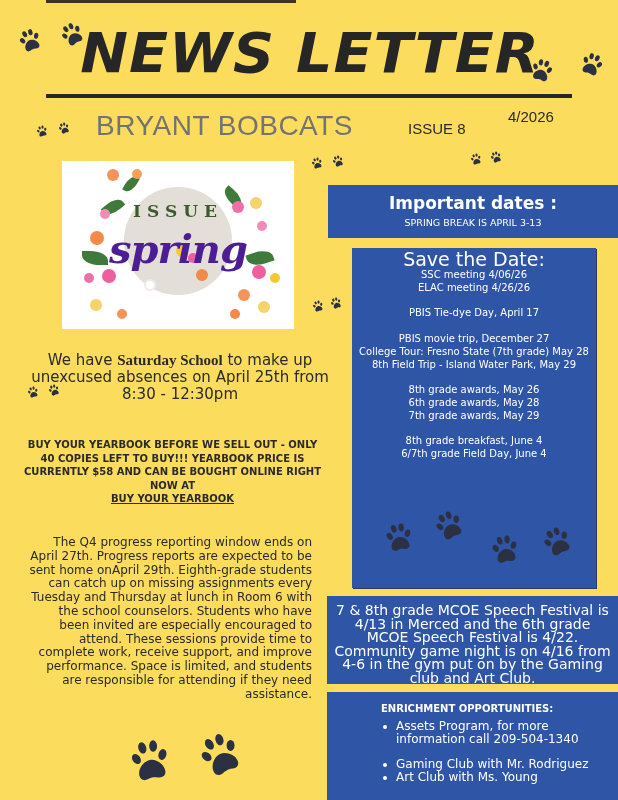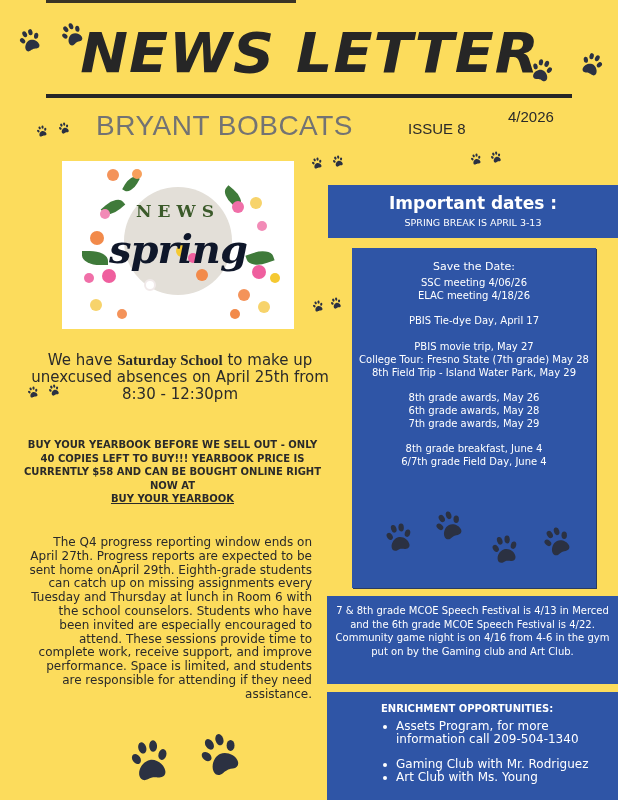--- a/index.html
+++ b/index.html
@@ -45,21 +45,21 @@
     position: absolute; left: 62px; top: 26px; width: 108px; height: 108px;
     border-radius: 50%; background: #e3dfd8;
   }
   .spring-hello {
     position: absolute; left: 0; width: 232px; top: 40px; text-align: center;
     font-family: "DejaVu Serif", serif; font-size: 17px; letter-spacing: 6px; color: #3b5a2a; font-weight: bold;
   }
   .spring-word {
     position: absolute; left: 0; width: 232px; top: 64px; text-align: center;
     font-family: "DejaVu Serif", serif; font-style: italic; font-weight: bold;
-    font-size: 40px; color: #0f172a; letter-spacing: -1px;
+    font-size: 40px; color: #4c1d95; letter-spacing: -1px;
   }
   .flower { position: absolute; border-radius: 50%; }
   .leaf { position: absolute; background: #3f7a3a; border-radius: 0 70% 0 70%; }
 
   
   .saturday {
     left: 30px; top: 352px; width: 300px; text-align: center;
     font-size: 15px; line-height: 17px; color: #2a2a2a;
   }
   .saturday b { font-weight: bold; font-family: Liberation Serif, serif; }
@@ -73,26 +73,26 @@
     font-size: 12px; line-height: 13.8px; color: #2a2a2a;
   }
 
   
   .blue { background: #2f55a6; color: #ffffff; text-align: center; }
   .important-box { left: 328px; top: 185px; width: 290px; height: 53px; }
   .important-title { font-size: 17px; font-weight: bold; line-height: 22px; padding-top: 7px; }
   .important-sub { font-size: 9.5px; line-height: 14px; margin-top: 2px; text-align: center; }
 
   .savedate-box { left: 352px; top: 248px; width: 244px; height: 340px; box-shadow: 1px 1px 0 #2b3b5e; }
-  .savedate-title { font-size: 11px; line-height: 18px; padding-top: 2px; margin-top: 8px; }
+  .savedate-title { font-size: 19px; line-height: 18px; padding-top: 2px; }
   .savedate-list { font-size: 10px; line-height: 12.8px; margin-top: 1px; }
   .savedate-list .gap { height: 12.8px; }
 
   .speech-box { left: 327px; top: 596px; width: 291px; height: 88px; }
-  .speech-text { font-size: 10px; line-height: 13.5px; padding: 8px 6px 0 6px; }
+  .speech-text { font-size: 14px; line-height: 13.5px; padding: 8px 6px 0 6px; }
 
   .enrich-box { left: 327px; top: 692px; width: 291px; height: 108px; text-align: left; }
   .enrich-title { font-size: 10px; font-weight: bold; padding-left: 54px; padding-top: 10px; line-height: 14px; }
   .enrich-list { list-style: none; padding-left: 54px; margin-top: 4px; font-size: 12px; line-height: 13px; }
   .enrich-list li { position: relative; padding-left: 15px; }
   .enrich-list li::before { content: ""; position: absolute; left: 2px; top: 5px; width: 4px; height: 4px; border-radius: 50%; background: #ffffff; }
   .enrich-list li.spaced { margin-top: 12px; }
 </style>
 </head>
 <body>
@@ -191,21 +191,21 @@
   <div class="flower" style="left:126px;top:92px;width:10px;height:10px;background:#ef5f9e;"></div>
   <div class="flower" style="left:134px;top:108px;width:12px;height:12px;background:#f28a4a;"></div>
   <div class="flower" style="left:170px;top:40px;width:12px;height:12px;background:#f06fa8;"></div>
   <div class="flower" style="left:188px;top:36px;width:12px;height:12px;background:#f7d36b;"></div>
   <div class="flower" style="left:195px;top:60px;width:10px;height:10px;background:#f28bb7;"></div>
   <div class="flower" style="left:190px;top:104px;width:14px;height:14px;background:#ef5f9e;"></div>
   <div class="flower" style="left:208px;top:112px;width:10px;height:10px;background:#f5c932;"></div>
   <div class="flower" style="left:176px;top:128px;width:12px;height:12px;background:#f4935a;"></div>
   <div class="flower" style="left:196px;top:140px;width:12px;height:12px;background:#f7d36b;"></div>
   <div class="flower" style="left:168px;top:148px;width:10px;height:10px;background:#f28a4a;"></div>
-  <div class="spring-hello">NEWS</div>
+  <div class="spring-hello">ISSUE</div>
   <div class="spring-word">spring</div>
 </div>
 
 <div class="paw" style="left:312px;top:300px;transform:rotate(-15deg)">
     <svg width="12" height="12">
       <use href="#paw"></use>
     </svg>
   </div>
 <div class="paw" style="left:330px;top:297px;transform:rotate(-20deg)">
     <svg width="12" height="12">
@@ -247,25 +247,25 @@
 
 <div class="abs blue important-box">
   <div class="important-title">Important dates :</div>
   <div class="important-sub">SPRING BREAK IS APRIL 3-13</div>
 </div>
 
 <div class="abs blue savedate-box">
   <div class="savedate-title">Save the Date:</div>
   <div class="savedate-list">
     <div>SSC meeting 4/06/26</div>
-    <div>ELAC meeting 4/18/26</div>
+    <div>ELAC meeting 4/26/26</div>
     <div class="gap"></div>
     <div>PBIS Tie-dye Day, April 17</div>
     <div class="gap"></div>
-    <div>PBIS movie trip, May 27</div>
+    <div>PBIS movie trip, December 27</div>
     <div>College Tour: Fresno State (7th grade) May 28</div>
     <div>8th Field Trip - Island Water Park, May 29</div>
     <div class="gap"></div>
     <div>8th grade awards, May 26</div>
     <div>6th grade awards, May 28</div>
     <div>7th grade awards, May 29</div>
     <div class="gap"></div>
     <div>8th grade breakfast, June 4</div>
     <div>6/7th grade Field Day, June 4</div>
   </div>

